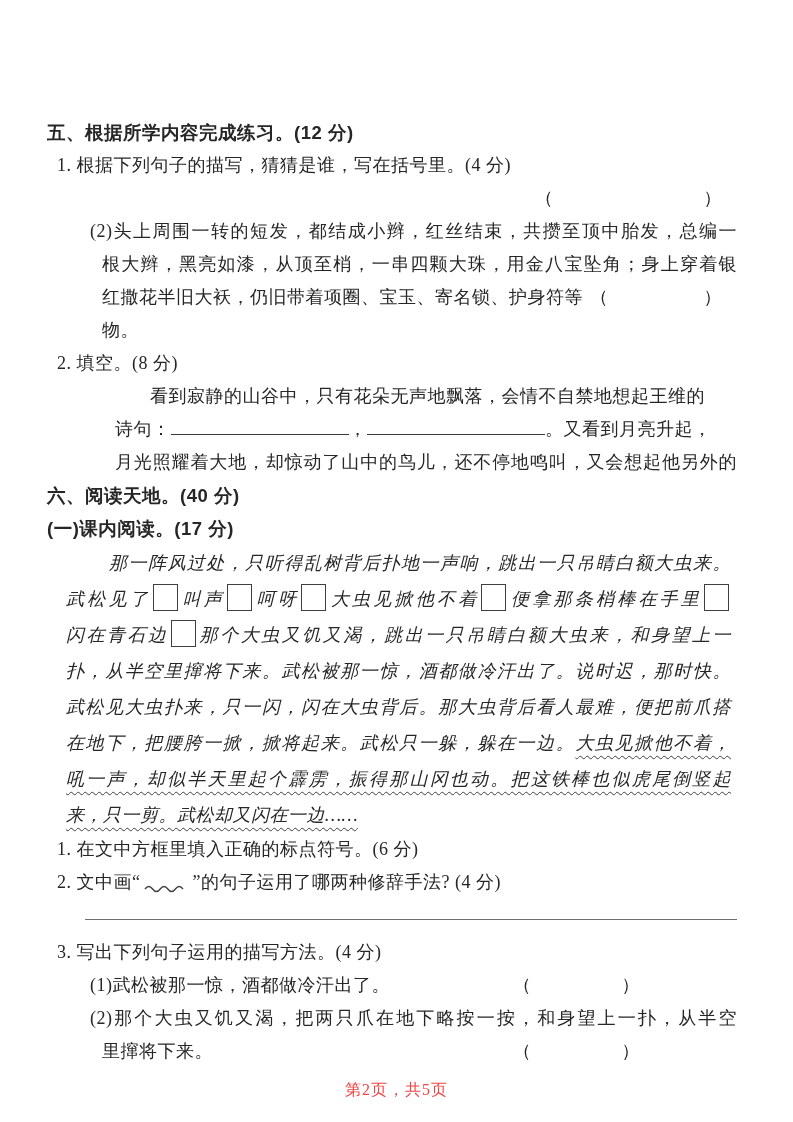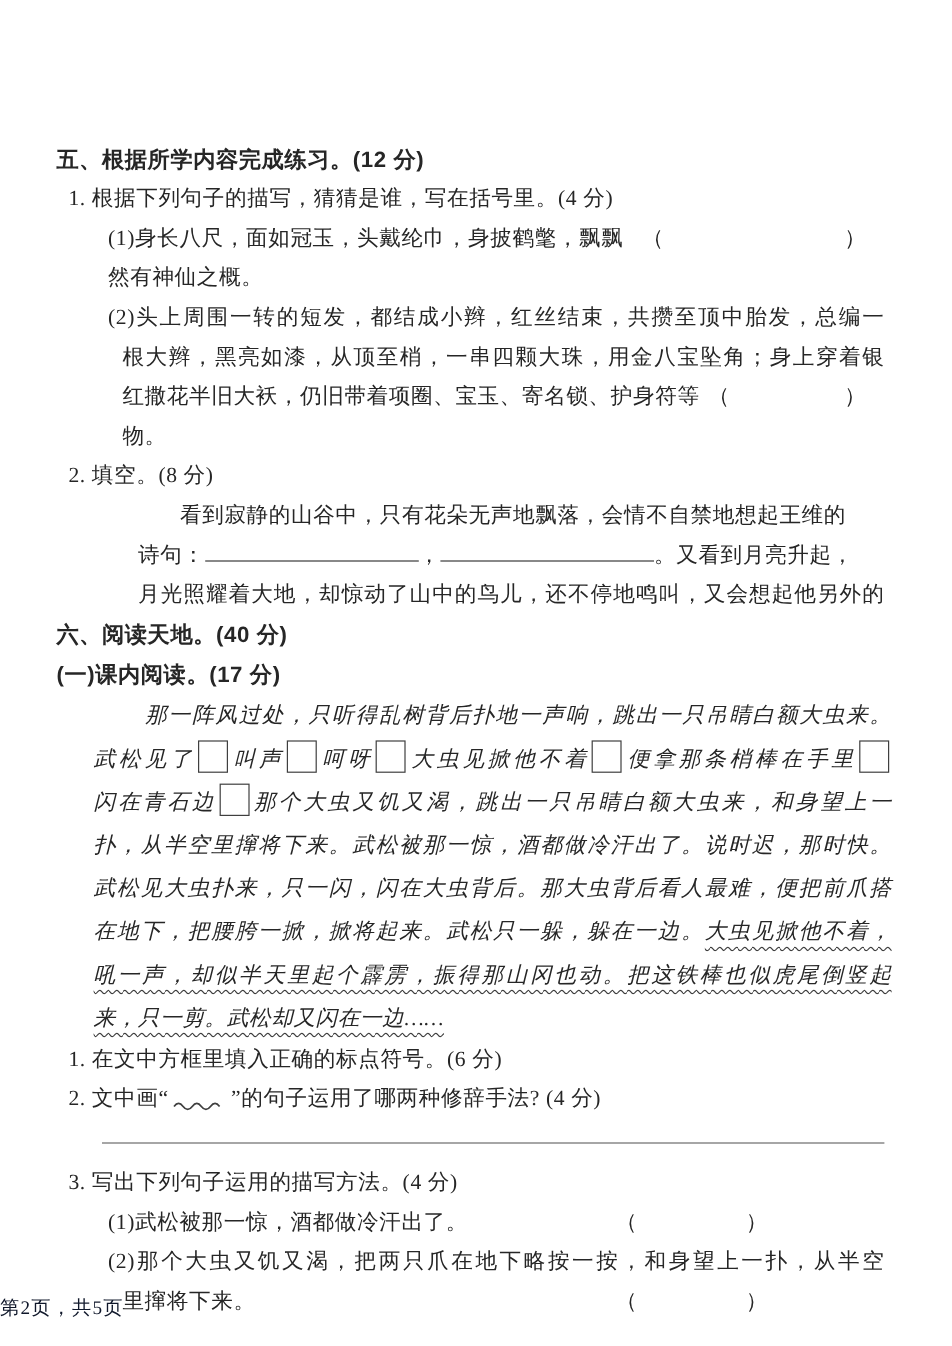--- a/index.html
+++ b/index.html
@@ -31,21 +31,21 @@
   .blank {
     display:inline-block; width:178px; height:1.05em;
     border-bottom:1.3px solid #3a3a3a; vertical-align:baseline;
   }
 
   .para { margin-left:68px; }
   .para-indent { text-indent:35px; }
   .just { text-align:justify; text-align-last:justify; }
 
   .passage {
-    margin-left:31px; width:665px;
+    margin-left:19px; width:665px;
     font-style:italic; letter-spacing:.5px;
   }
   .pline { line-height:36px; }
   .pindent { text-indent:43px; }
   .pbox {
     display:inline-block; width:25px; height:27px;
     border:1.5px solid #3f3f3f; vertical-align:-6px; margin:0 2px;
     background:#fff; font-style:normal;
   }
   .wavy {
@@ -57,34 +57,33 @@
   .ansline {
     border:none; border-top:1.5px solid #6d6d6d;
     margin:14px 0 0 38px; width:652px; height:0;
   }
   .mt16 { margin-top:16px; }
 
   .wavy-sample { display:inline-block; vertical-align:-6px; margin:0 3px; }
 
   .footer {
     position:absolute; top:1080px; left:0; width:793px;
-    font-size:16px; letter-spacing:1px; color:#0f172a;
+    text-align:center; font-size:16px; letter-spacing:1px; color:#ef4444;
   }
 </style>
 </head>
 <body>
 
 <div class="page">
 
   <div class="hd">五、根据所学内容完成练习。(12 分)</div>
 
   <div class="ln ind1">1. 根据下列句子的描写，猜猜是谁，写在括号里。(4 分)</div>
 
   <div class="ln ind2 flexline pr15">
-    <span>(1)身长八尺，面如冠玉，头戴纶巾，身披鹤氅，飘飘然有神仙之概。</span>
     <span class="brpair">
       <span>（</span>
       <span class="brgap w150"></span>
       <span>）</span>
     </span>
   </div>
 
   <div class="ln ind2 just">(2)头上周围一转的短发，都结成小辫，红丝结束，共攒至顶中胎发，总编一</div>
   <div class="ln ind3 just">根大辫，黑亮如漆，从顶至梢，一串四颗大珠，用金八宝坠角；身上穿着银</div>
 

